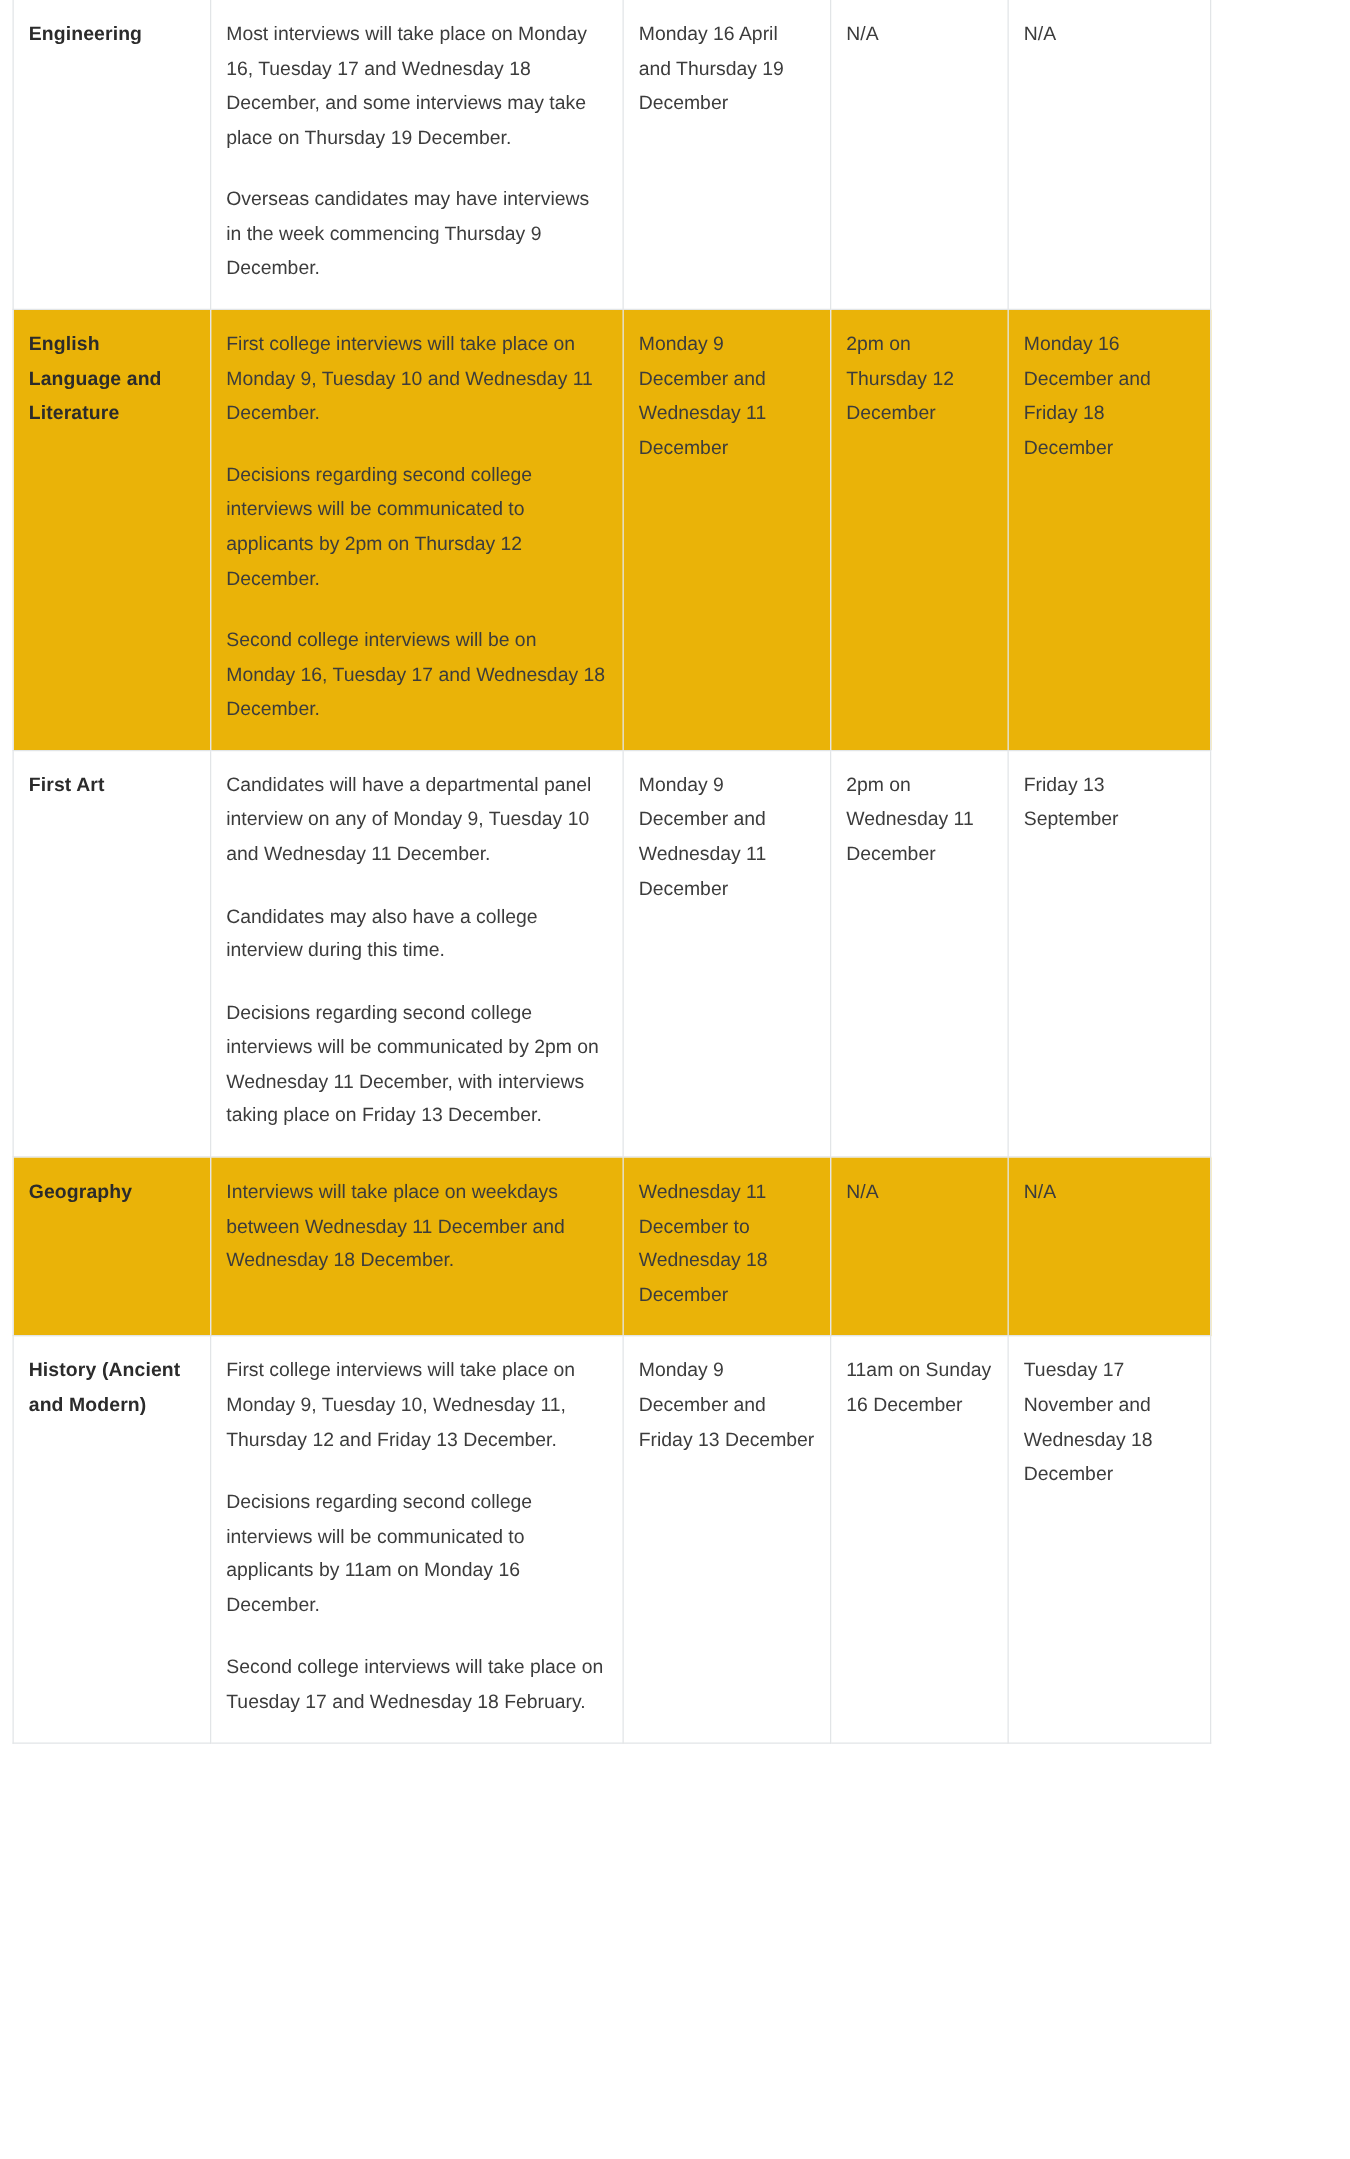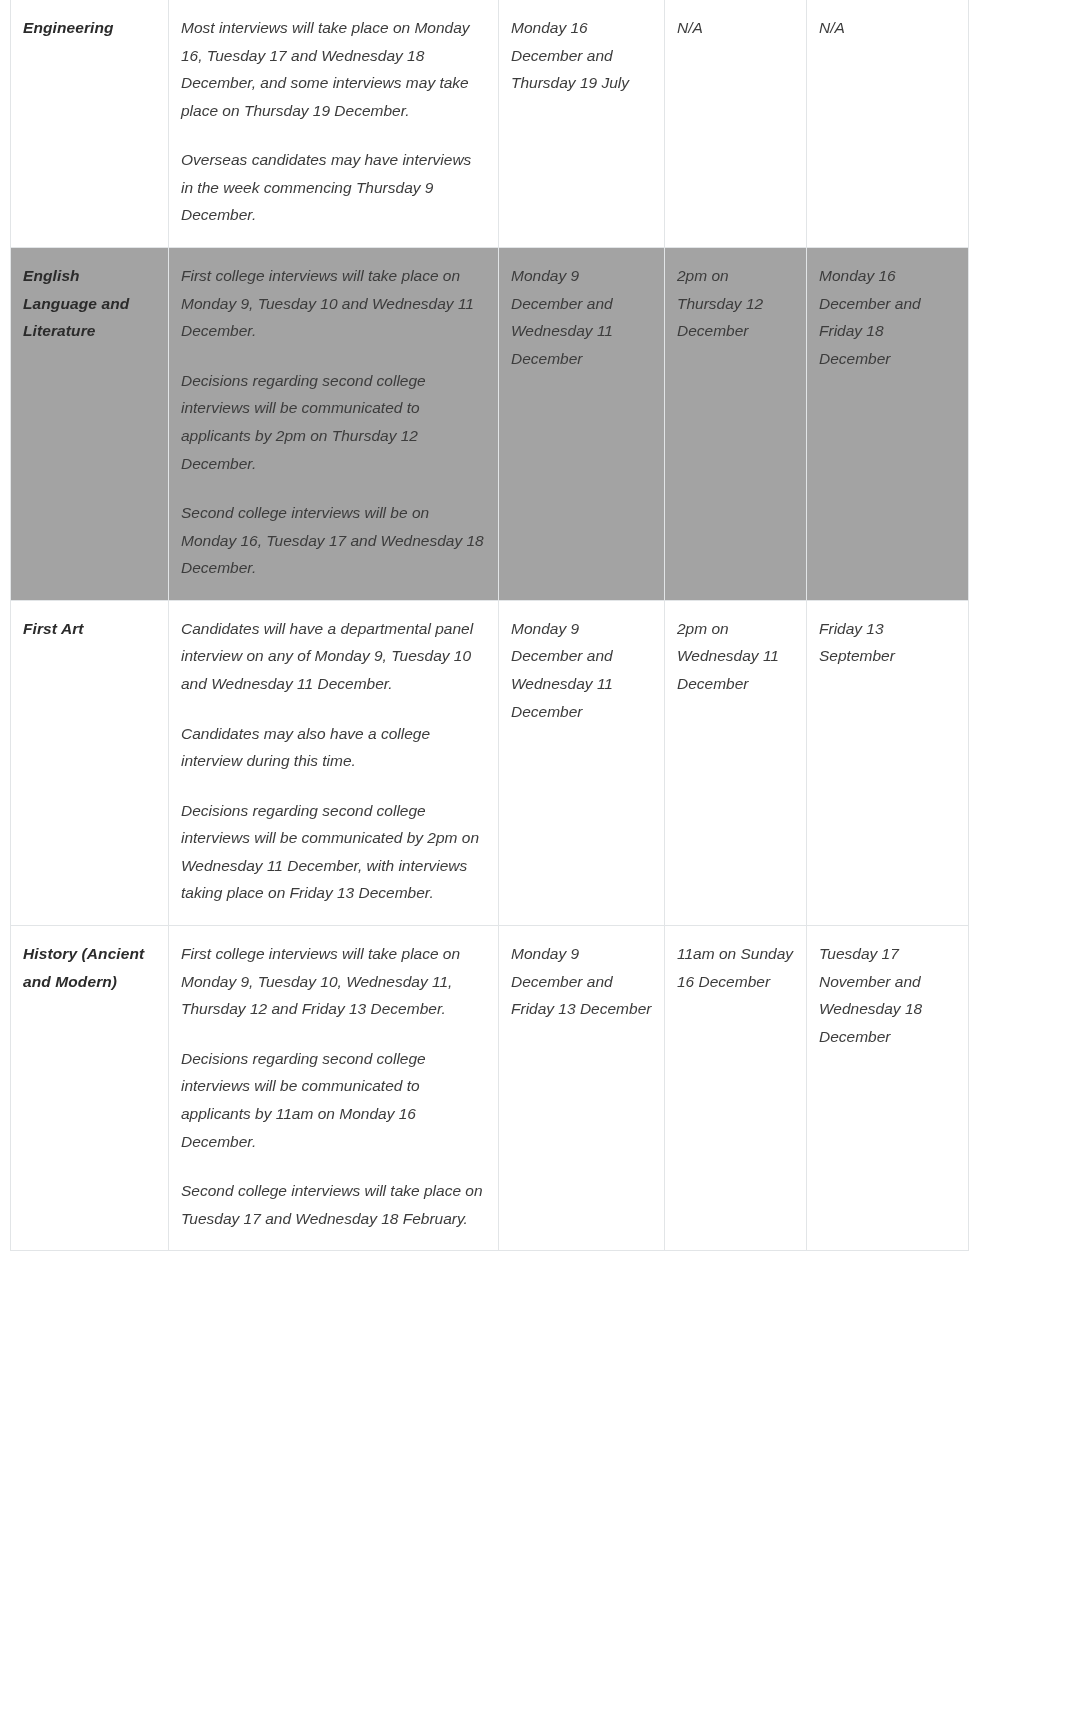--- a/index.html
+++ b/index.html
@@ -25,29 +25,28 @@
     width: 958px;
     font-size: 15.5px;
     color: #3c3c3c;
   }
   table.schedule td {
     vertical-align: top;
     border: 1px solid #e2e5e7;
     padding: 14px 12px 18px 12px;
     line-height: 1.78;
     word-wrap: break-word;
-    font-style: italic;
   }
   col.c-subject   { width: 158px; }
   col.c-details   { width: 330px; }
   col.c-dates     { width: 166px; }
   col.c-decision  { width: 142px; }
   col.c-second    { width: 162px; }
 
-  tr.stripe td { background: #a3a3a3; }
+  tr.stripe td { background: #eab308; }
   tr.plain  td { background: #ffffff; }
 
   td.subject {
     font-weight: bold;
     color: #2b2b2b;
     letter-spacing: 0.1px;
     line-height: 1.72;
   }
   td.details p {
     margin: 0 0 22px 0;
@@ -68,21 +67,21 @@
       <col class="c-decision">
       <col class="c-second">
     </colgroup>
     <tbody>
         <tr class="plain">
           <td class="subject">Engineering</td>
           <td class="details">
             <p>Most interviews will take place on Monday 16, Tuesday 17 and Wednesday 18 December, and some interviews may take place on Thursday 19 December.</p>
             <p>Overseas candidates may have interviews in the week commencing Thursday 9 December.</p>
           </td>
-          <td>Monday 16 December and Thursday 19 July</td>
+          <td>Monday 16 April and Thursday 19 December</td>
           <td>N/A</td>
           <td>N/A</td>
         </tr>
         <tr class="stripe">
           <td class="subject">English Language and Literature</td>
           <td class="details">
             <p>First college interviews will take place on Monday 9, Tuesday 10 and Wednesday 11 December.</p>
             <p>Decisions regarding second college interviews will be communicated to applicants by 2pm on Thursday 12 December.</p>
             <p>Second college interviews will be on Monday 16, Tuesday 17 and Wednesday 18 December.</p>
           </td>
@@ -94,20 +93,29 @@
           <td class="subject">First Art</td>
           <td class="details">
             <p>Candidates will have a departmental panel interview on any of Monday 9, Tuesday 10 and Wednesday 11 December.</p>
             <p>Candidates may also have a college interview during this time.</p>
             <p>Decisions regarding second college interviews will be communicated by 2pm on Wednesday 11 December, with interviews taking place on Friday 13 December.</p>
           </td>
           <td>Monday 9 December and Wednesday 11 December</td>
           <td>2pm on Wednesday 11 December</td>
           <td>Friday 13 September</td>
         </tr>
+        <tr class="stripe">
+          <td class="subject">Geography</td>
+          <td class="details">
+            <p>Interviews will take place on weekdays between Wednesday 11 December and Wednesday 18 December.</p>
+          </td>
+          <td>Wednesday 11 December to Wednesday 18 December</td>
+          <td>N/A</td>
+          <td>N/A</td>
+        </tr>
         <tr class="plain">
           <td class="subject">History (Ancient and Modern)</td>
           <td class="details">
             <p>First college interviews will take place on Monday 9, Tuesday 10, Wednesday 11, Thursday 12 and Friday 13 December.</p>
             <p>Decisions regarding second college interviews will be communicated to applicants by 11am on Monday 16 December.</p>
             <p>Second college interviews will take place on Tuesday 17 and Wednesday 18 February.</p>
           </td>
           <td>Monday 9 December and Friday 13 December</td>
           <td>11am on Sunday 16 December</td>
           <td>Tuesday 17 November and Wednesday 18 December</td>

